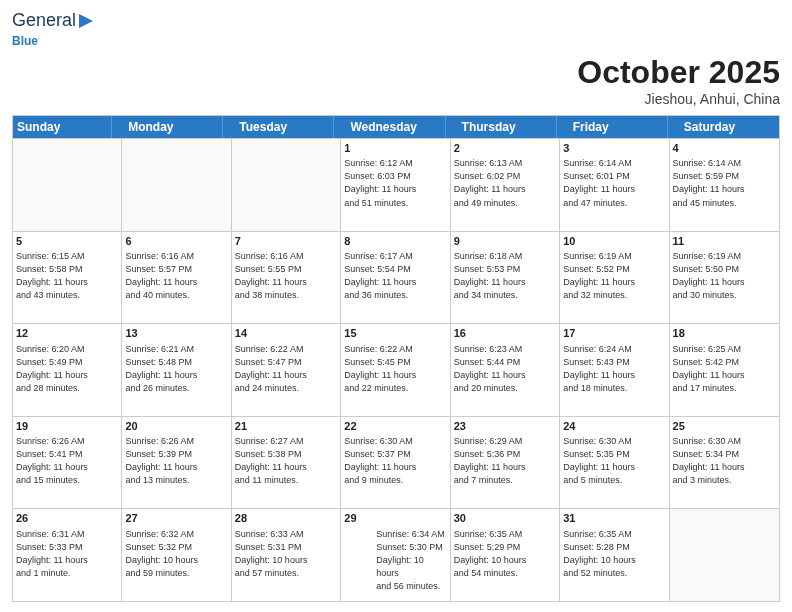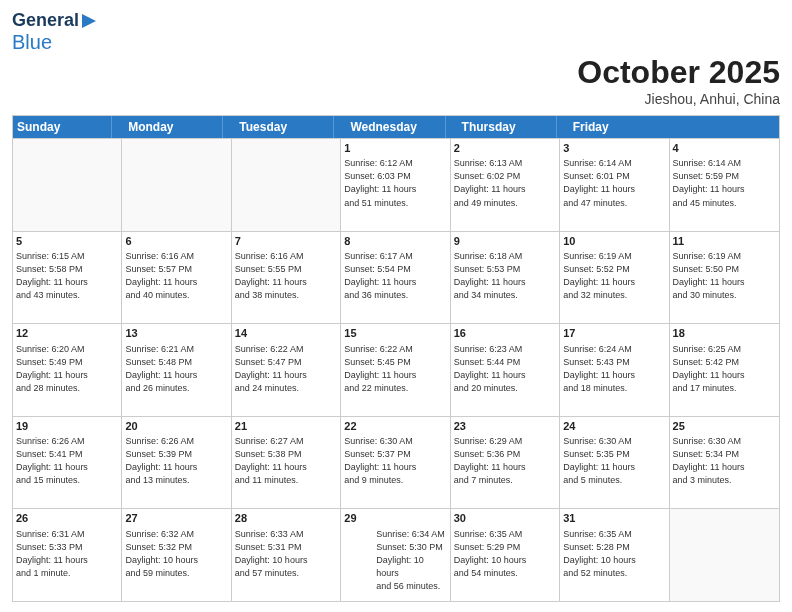--- a/index.html
+++ b/index.html
@@ -100,43 +100,44 @@
       line-height: 1.45;
     }
   </style>
 </head>
 <body>
 
 <div class="container">
   <div class="header">
     <div class="logo">
       <div class="logo-row">
-        <span style="font-size:18px;font-weight:bold;color:#1a3a5c;">General</span>
+        <span style="font-size:18px;font-weight:normal;color:#1a3a5c;">General</span>
         <svg width="18" height="18" viewBox="0 0 18 18" style="margin-left:1px;margin-top:1px;">
           <polygon points="2,2 16,9 2,16" fill="#2979c4"></polygon>
         </svg>
       </div>
       <div>
-        <span style="font-size:20px;font-weight:normal;color:#2979c4;">Blue</span>
+        <span style="font-size:12px;font-weight:bold;color:#2979c4;">Blue</span>
       </div>
     </div>
     <div class="title-block">
       <div class="month-title">October 2025</div>
       <div class="location">Jieshou, Anhui, China</div>
     </div>
   </div>
 
   <div class="calendar">
     <div class="cal-header-row">
     <div class="cal-header-cell">Sunday</div>
         <div class="cal-header-cell">Monday</div>
         <div class="cal-header-cell">Tuesday</div>
         <div class="cal-header-cell">Wednesday</div>
         <div class="cal-header-cell">Thursday</div>
         <div class="cal-header-cell">Friday</div>
+        <div class="cal-header-cell">Saturday</div>
       </div>
     <div class="cal-body">
     <div class="cal-row">
           <div class="cal-cell empty"></div>
           <div class="cal-cell empty"></div>
           <div class="cal-cell empty"></div>
           <div class="cal-cell">
             <div class="day-num">1</div>
             <div class="cell-text" style="white-space: pre-line;">Sunrise: 6:12 AM
 Sunset: 6:03 PM

